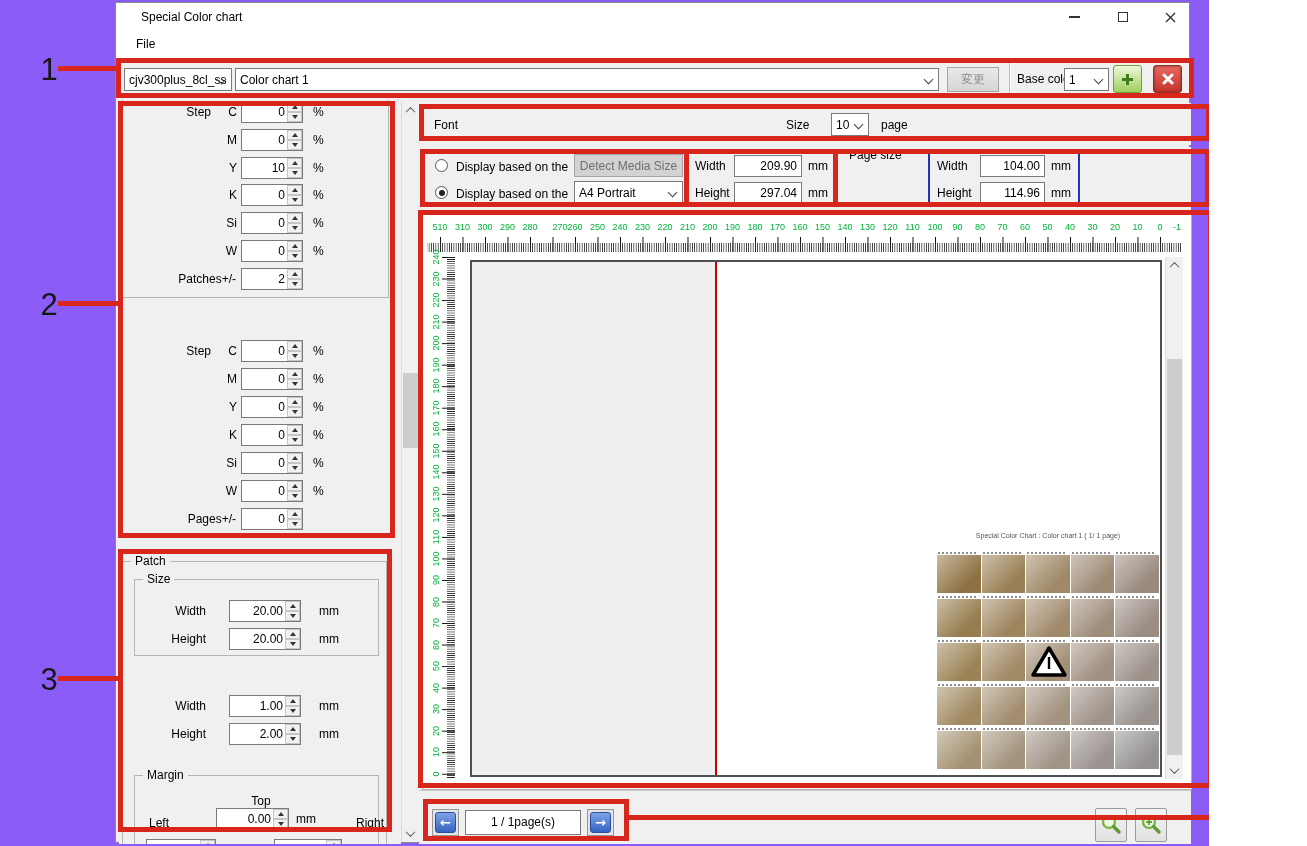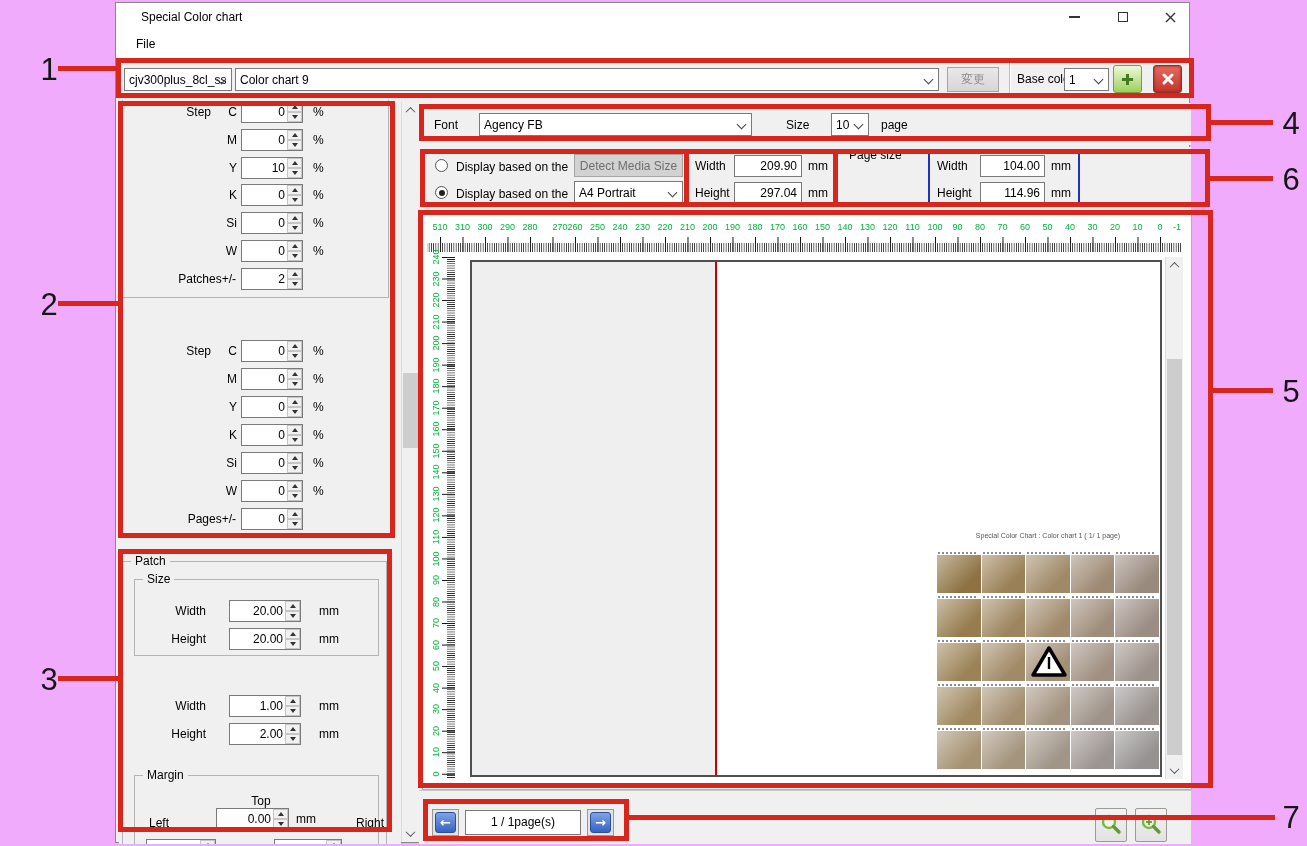--- a/index.html
+++ b/index.html
@@ -1,17 +1,17 @@
 <!DOCTYPE html>
 <html><head>
 <meta charset="utf-8">
 <style>
   * { margin:0; padding:0; box-sizing:border-box; }
   html,body { background:#fff; }
-  #stage { position:relative; width:1307px; height:846px; background:#f0abfc;
+  #stage { position:relative; width:1209px; height:846px; background:#8b5cf6;
            font-family:"Liberation Sans", sans-serif; font-size:12px; color:#000; overflow:hidden; }
   .abs { position:absolute; }
   
   #win { position:absolute; left:115px; top:2px; width:1075px; height:841px;
          background:#f0f0f0; border:1px solid #8a8a8a; }
   #titlebar { position:absolute; left:0; top:0; width:100%; height:28px; background:#fff; }
   #title { position:absolute; left:25px; top:7px; font-size:12px; }
   .wbtn { position:absolute; top:4px; width:34px; height:20px; display:flex; align-items:center; justify-content:center; }
   #menubar { position:absolute; left:0; top:28px; width:100%; height:28px; background:#fff; border-bottom:1px solid #dcdcdc; }
   #menu-file { position:absolute; left:16px; top:6px; padding:0 4px; }
@@ -102,21 +102,21 @@
     <div id="menubar">
       <div id="menu-file">File</div>
     </div>
 
     <div class="abs" id="toolbar" style="left:3px;top:56px;width:1069px;height:42px;background:#f0f0f0;">
       <div class="combo" style="left:5px;top:9px;width:108px;height:23px;">
         <span>cjv300plus_8cl_ss</span>
         <span class="cmb-arrow"></span>
       </div>
       <div class="combo" style="left:116px;top:9px;width:704px;height:23px;">
-        <span>Color chart 9</span>
+        <span>Color chart 1</span>
         <span class="cmb-arrow"></span>
       </div>
       <div class="pushbtn" style="left:828px;top:8px;width:52px;height:25px;color:#8f8f8f;">変更</div>
       <div class="abs" style="left:890px;top:4px;width:2px;height:32px;background:#bdbdbd;border-right:1px solid #fff;"></div>
       <div class="lbl" style="left:898px;top:13px;width:48px;overflow:hidden;">Base color</div>
       <div class="combo" style="left:945px;top:9px;width:45px;height:23px;">
         <span>1</span>
         <span class="cmb-arrow"></span>
       </div>
       <div class="abs" style="left:994px;top:6px;width:29px;height:28px;border:1px solid #6fa13c;border-radius:3px;
@@ -417,24 +417,20 @@
           <span class="chev-up"></span>
         </div>
       <div class="sb-thumb" style="top:271px;height:75px;"></div>
       <div class="sb-btn" style="bottom:0;">
           <span class="chev-dn"></span>
         </div>
     </div>
 
     <div class="abs" style="left:303px;top:100px;width:772px;height:42px;background:#f0f0f0;">
       <div class="lbl" style="left:15px;top:15px;">Font</div>
-      <div class="combo" style="left:60px;top:10px;width:273px;height:23px;">
-        <span>Agency FB</span>
-        <span class="cmb-arrow"></span>
-      </div>
       <div class="lbl" style="left:367px;top:15px;">Size</div>
       <div class="combo" style="left:412px;top:10px;width:38px;height:23px;">
         <span>10</span>
         <span class="cmb-arrow"></span>
       </div>
       <div class="lbl" style="left:462px;top:15px;">page</div>
     </div>
 
     <div class="abs" style="left:303px;top:144px;width:772px;height:64px;background:#f0f0f0;">
       <div class="radio" style="left:16px;top:12px;"></div>

